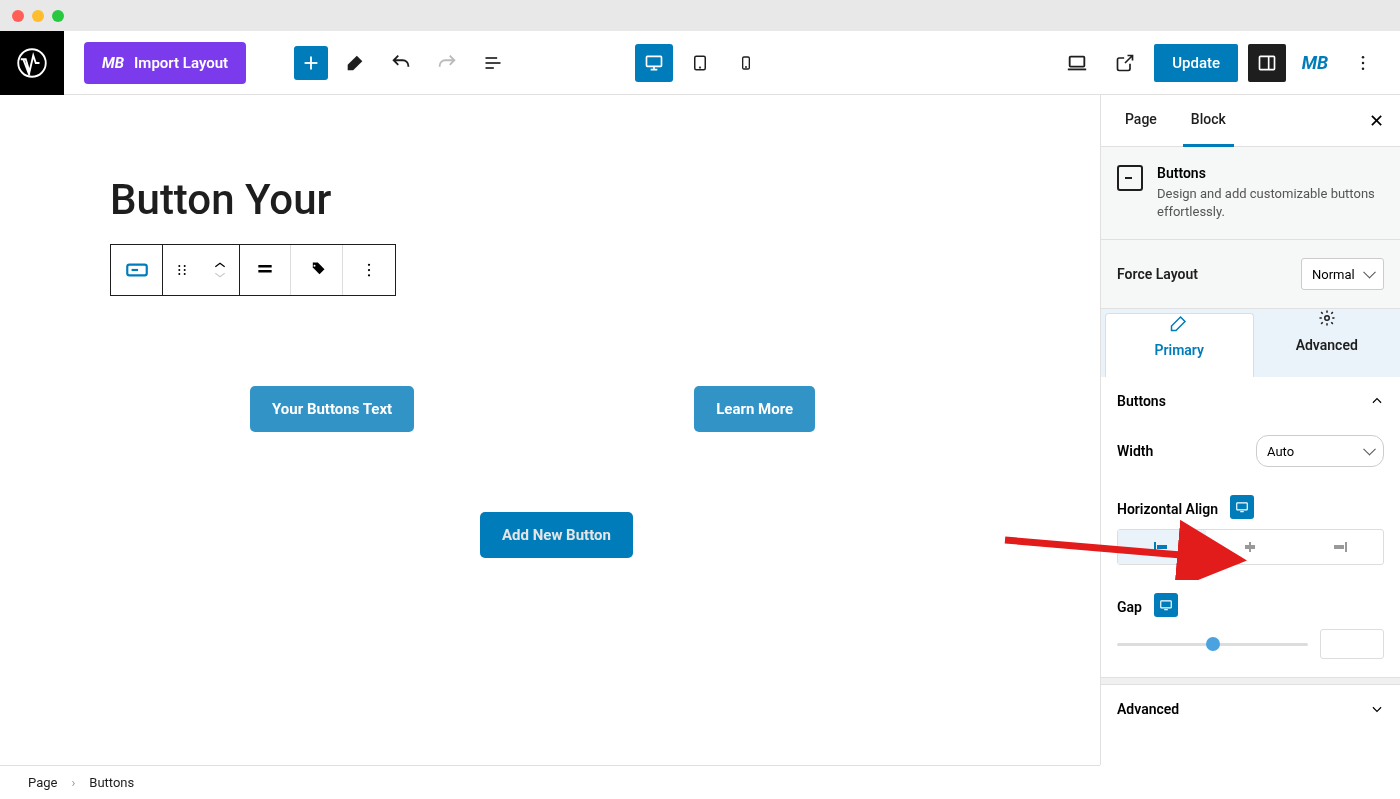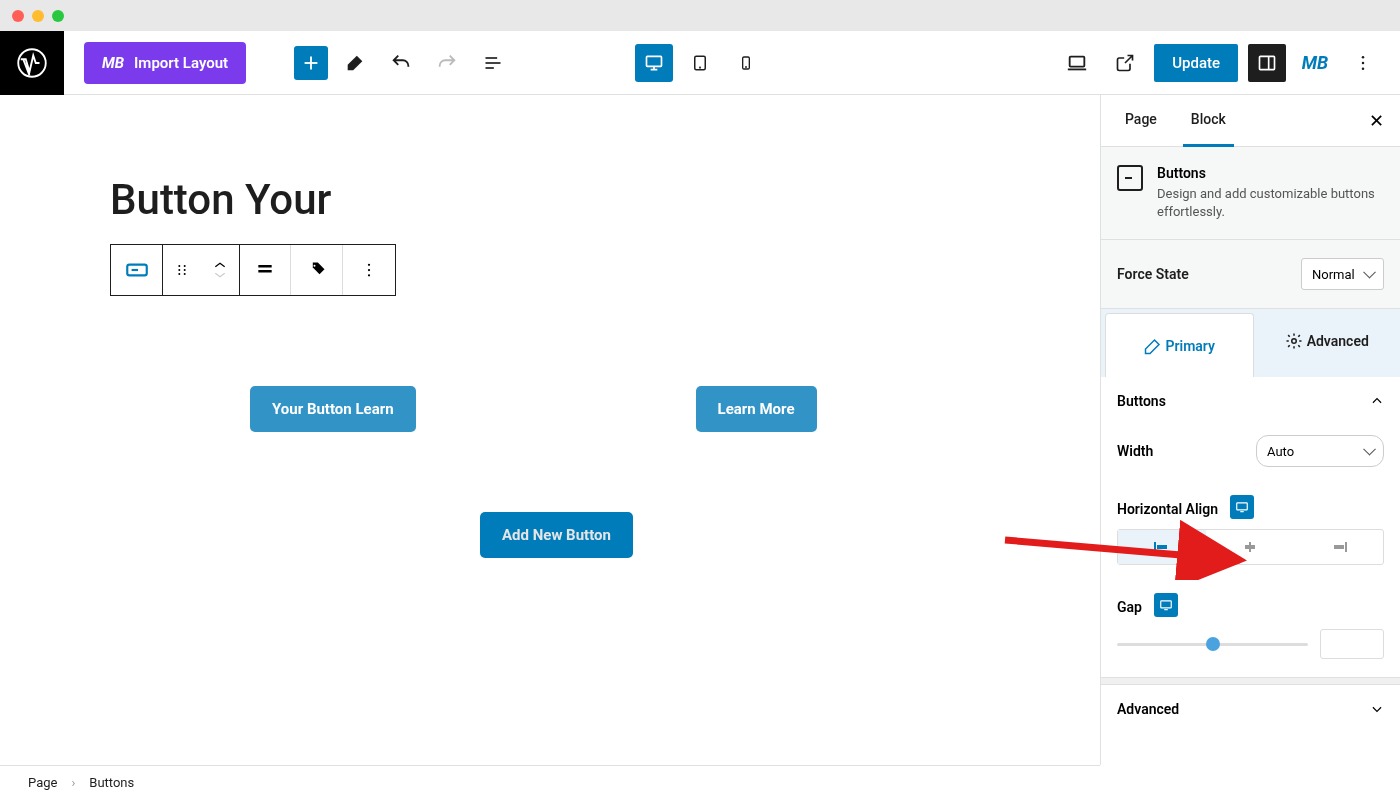--- a/index.html
+++ b/index.html
@@ -58,21 +58,21 @@
 .sb-header { padding:18px 16px; display:flex; gap:14px; background:#f6f7f7; border-bottom:1px solid #e0e0e0; }
 .sb-header .blkicon { width:26px; height:26px; border:2px solid #1e1e1e; border-radius:3px; display:flex; align-items:center; justify-content:center; flex-shrink:0; }
 .sb-header h4 { font-size:14px; font-weight:600; }
 .sb-header p { font-size:13px; color:#555; margin-top:4px; line-height:1.4; }
 .sb-row { padding: 18px 16px; display:flex; align-items:center; justify-content:space-between; background:#f6f7f7; border-bottom:1px solid #e0e0e0; }
 .sb-label { font-size:14px; font-weight:600; color:#1e1e1e; }
 .sb-select { height:32px; border:1px solid #ccc; border-radius:3px; padding:0 28px 0 10px; background:#fff; font-size:13px; appearance:none; position:relative; }
 .sel-wrap { position:relative; }
 .sel-wrap::after { content:""; position:absolute; right:10px; top:50%; width:8px; height:8px; border-right:1.5px solid #555; border-bottom:1.5px solid #555; transform: translateY(-70%) rotate(45deg); pointer-events:none; }
 .sb-modetabs { display:flex; background:#eaf3f9; }
-.mode-tab { flex:1; height:64px; display:flex; flex-direction:row; align-items:center; justify-content:center; gap:4px; font-size:14px; font-weight:600; cursor:pointer; }
+.mode-tab { flex:1; height:64px; display:flex; flex-direction:column; align-items:center; justify-content:flex-start; gap:10px; font-size:14px; font-weight:600; cursor:pointer; }
 .mode-tab.primary { background:#fff; color:#007cba; border:1px solid #ddd; border-bottom:none; border-radius:4px 4px 0 0; margin:4px 0 0 4px; }
 .mode-tab.advanced { color:#1e1e1e; }
 .sb-panel { background:#fff; }
 .sb-section-hd { padding:16px; display:flex; align-items:center; justify-content:space-between; font-size:14px; font-weight:600; cursor:pointer; }
 .sb-field { padding: 10px 16px 18px; }
 .sb-field-row { display:flex; align-items:center; justify-content:space-between; }
 .sb-subtitle { font-size:14px; font-weight:600; }
 .resp-badge { width:24px; height:24px; background:#007cba; border-radius:3px; display:inline-flex; align-items:center; justify-content:center; color:#fff; margin-left:8px; }
 .align-group { margin-top:10px; display:flex; border:1px solid #ddd; border-radius:3px; height:36px; }
 .align-opt { flex:1; display:flex; align-items:center; justify-content:center; cursor:pointer; }
@@ -233,21 +233,21 @@
       <div class="bt-cell last">
         <svg width="18" height="18" viewBox="0 0 24 24" fill="currentColor">
             <circle cx="12" cy="5" r="1.5"></circle>
             <circle cx="12" cy="12" r="1.5"></circle>
             <circle cx="12" cy="19" r="1.5"></circle>
           </svg>
       </div>
     </div>
 
     <div class="buttons-row">
-      <button class="demo-btn">Your Button Learn</button>
+      <button class="demo-btn">Your Buttons Text</button>
       <button class="demo-btn">Learn More</button>
     </div>
     <div class="add-row">
       <button class="add-demo-btn">Add New Button</button>
     </div>
   </div>
 
   <svg class="arrow" width="260" height="70">
     <defs>
         <marker id="ah" markerWidth="12" markerHeight="12" refX="9" refY="5" orient="auto">
@@ -268,21 +268,21 @@
         <svg width="14" height="8" viewBox="0 0 14 8">
             <line x1="2" y1="4" x2="9" y2="4" stroke="#1e1e1e" stroke-width="2"></line>
           </svg>
       </div>
       <div>
         <h4>Buttons</h4>
         <p>Design and add customizable buttons effortlessly.</p>
       </div>
     </div>
     <div class="sb-row">
-      <span class="sb-label">Force State</span>
+      <span class="sb-label">Force Layout</span>
       <div class="sel-wrap">
         <select class="sb-select">
           <option>Normal</option>
         </select>
       </div>
     </div>
     <div class="sb-modetabs">
       <div class="mode-tab primary">
         <svg width="18" height="18" viewBox="0 0 24 24" fill="none" stroke="#007cba" stroke-width="2">
             <path d="M14 4l6 6-12 12H2v-6z"></path>

